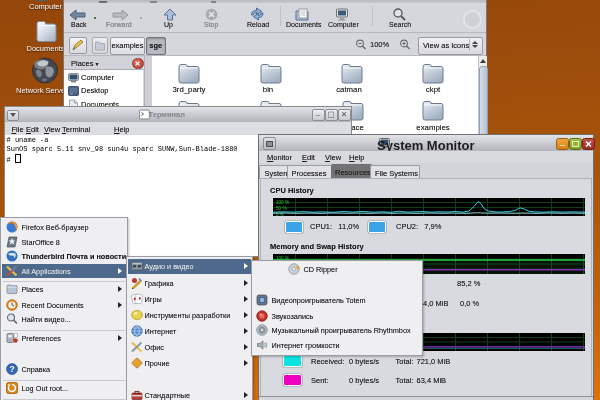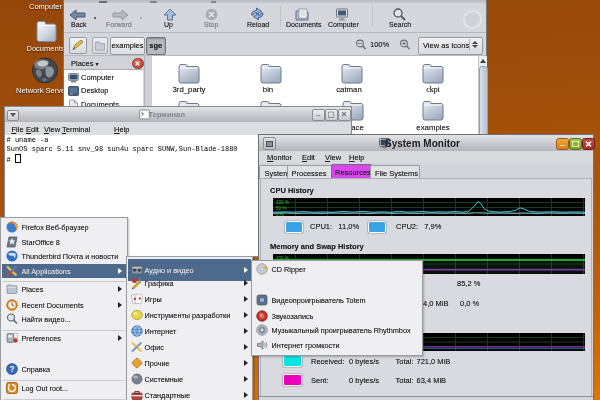--- a/index.html
+++ b/index.html
@@ -199,21 +199,21 @@
         <use href="#folder"></use>
       </svg>
  <div class="a t75 flab" style="left:174px;top:86.5px;">bin</div>
  <svg class="fold" style="left:276.5px;top:62.5px;">
         <use href="#folder"></use>
       </svg>
  <div class="a t75 flab" style="left:255px;top:86.5px;">catman</div>
  <svg class="fold" style="left:358px;top:62.5px;">
         <use href="#folder"></use>
       </svg>
- <div class="a t75 flab" style="left:339px;top:86.5px;font-family:Liberation Serif, serif;">ckpt</div>
+ <div class="a t75 flab" style="left:339px;top:86.5px;">ckpt</div>
  <svg class="fold" style="left:114px;top:99.5px;">
         <use href="#folder"></use>
       </svg>
  <svg class="fold" style="left:195.5px;top:99.5px;">
         <use href="#folder"></use>
       </svg>
  <svg class="fold" style="left:278px;top:99.5px;">
         <use href="#folder"></use>
       </svg>
  <div class="a t75 flab" style="left:259px;top:125px;">dtrace</div>
@@ -274,21 +274,21 @@
  <div class="tbar">
   <div class="tbtn" style="left:4px;width:11px;background:linear-gradient(#dfe0e4,#bbbcc3);">
           <div style="width:5px;height:4px;border:1px solid #4c4d53;margin:3px auto;background:#8e9098;"></div>
         </div>
   <svg class="a" style="left:120px;top:2.5px" width="11" height="11" viewBox="0 0 11 11">
           <rect x="0.5" y="0.5" width="10" height="8" rx="1" fill="#e6e7ea" stroke="#55565c" stroke-width="0.9"></rect>
           <rect x="1.8" y="1.8" width="7.4" height="5.4" fill="#2e4k60"></rect>
           <rect x="1.8" y="1.8" width="7.4" height="5.4" fill="#2e4a66"></rect>
           <rect x="3.5" y="9" width="4" height="1.5" fill="#85868d"></rect>
         </svg>
-  <div class="a b" style="left:126px;top:3px;font-size:10px;color:#1d1d1f;">System Monitor</div>
+  <div class="a b" style="left:118px;top:3px;font-size:13px;color:#1d1d1f;">System Monitor</div>
   <div class="a" style="left:297px;top:2.5px;width:11px;height:10px;border:1px solid #9a5a12;border-radius:2.5px;background:linear-gradient(#f0a73d,#d97f1a);">
           <div style="width:5px;height:1.5px;background:#ffe0a8;margin:6px auto 0;"></div>
         </div>
   <div class="a" style="left:310px;top:2.5px;width:11px;height:10px;border:1px solid #5a7016;border-radius:2.5px;background:linear-gradient(#a9c44b,#7e9a28);">
           <div style="width:5px;height:3.5px;border:1px solid #e7f3bb;margin:2.5px auto 0;background:#94b235;"></div>
         </div>
   <div class="a" style="left:323px;top:2.5px;width:11px;height:10px;border:1px solid #771d1a;border-radius:2.5px;background:linear-gradient(#c05045,#9c2d24);">
           <svg style="display:block" width="11" height="10" viewBox="0 0 11 10">
             <path d="M3 2.5 L8 7.5 M8 2.5 L3 7.5" stroke="#fff" stroke-width="1.5"></path>
           </svg>
@@ -300,21 +300,21 @@
  <div class="a t75" style="left:66px;top:18px;"><u>V</u>iew</div>
  <div class="a t75" style="left:90px;top:18px;"><u>H</u>elp</div>
 
  <div class="a" style="left:0;top:28px;right:0;height:15px;background:#d3d4d9;">
    <div class="a" style="left:-0.5px;top:2px;width:32.5px;height:13px;border:1px solid #9b9ca3;border-bottom:none;border-radius:2px 2px 0 0;background:#e0e1e5;">
           <div class="t75" style="margin:2.5px 0 0 5px;">System</div>
         </div>
    <div class="a" style="left:28px;top:2px;width:45px;height:13px;border:1px solid #9b9ca3;border-bottom:none;border-radius:2px 2px 0 0;background:#e0e1e5;">
           <div class="t75" style="margin:2.5px 0 0 3.5px;">Processes</div>
         </div>
-   <div class="a" style="left:71.5px;top:1px;width:39px;height:14px;border:1px solid #707178;border-bottom:none;border-radius:2px 2px 0 0;background:#d946ef;">
+   <div class="a" style="left:71.5px;top:1px;width:39px;height:14px;border:1px solid #707178;border-bottom:none;border-radius:2px 2px 0 0;background:#737373;">
           <div class="t75" style="margin:3px 0 0 3.5px;">Resources</div>
         </div>
    <div class="a" style="left:110.5px;top:2px;width:48px;height:13px;border:1px solid #9b9ca3;border-bottom:none;border-radius:2px 2px 0 0;background:#e0e1e5;">
           <div class="t75" style="margin:2.5px 0 0 4.5px;">File Systems</div>
         </div>
  </div>
 
  <div class="a" style="left:1px;top:43px;right:1px;bottom:4px;background:#d9dae0;border:1px solid #b0b1b8;"></div>
  <div class="a t75 b" style="left:11px;top:51px;">CPU History</div>
  <div class="graph" id="g1" style="left:14px;top:62.5px;width:312px;height:18px;">
@@ -420,21 +420,21 @@
         </svg>
   <div class="lab" style="left:19.5px">Firefox Веб-браузер</div>
  </div>
  <div class="mi" style="top:17.7px;height:14.5px;">
   <svg class="ic" style="left:3.5px" width="12" height="12" viewBox="0 0 12 12">
           <path d="M3 1 L11 1 L9 11 L1 11 Z" fill="#6b7888" stroke="#49525e" stroke-width="0.7"></path>
           <path d="M6 2 L7 4.5 L9.5 4.5 L7.5 6 L8.3 8.8 L6 7 L3.7 8.8 L4.5 6 L2.5 4.5 L5 4.5 Z" fill="#f2f4f6"></path>
         </svg>
   <div class="lab" style="left:19.5px">StarOffice 8</div>
  </div>
- <div class="mi" style="top:31.2px;height:14.5px;">
+ <div class="mi" style="top:31.2px;height:14.5px;font-weight:bold;">
   <svg class="ic" style="left:3.5px" width="12" height="12" viewBox="0 0 12 12">
           <circle cx="6" cy="6" r="5.5" fill="#2f6fc4"></circle>
           <path d="M2 4 Q5 2 9.5 3.5 Q10.5 6 8 8.5 Q8.5 5.5 6.5 5.8 Q4 6.2 2 4Z" fill="#cfe0f2"></path>
         </svg>
   <div class="lab" style="left:19.5px">Thunderbird Почта и новости</div>
  </div>
  <div class="mi hl" style="top:46.2px;height:14.5px;">
   <svg class="ic" style="left:3.5px" width="12" height="12" viewBox="0 0 12 12">
           <path d="M1 1.5 L10.5 10.5" stroke="#e8c24a" stroke-width="2.2"></path>
           <path d="M10.5 1.5 L1 10.5" stroke="#c24a3a" stroke-width="2"></path>
@@ -492,21 +492,21 @@
           <rect x="0.5" y="0.5" width="11" height="11" rx="2" fill="#d8861a" stroke="#9c5e0e" stroke-width="0.8"></rect>
           <path d="M6 2.5 A3.5 3.5 0 1 1 2.8 4.5" fill="none" stroke="#fff" stroke-width="1.4"></path>
           <path d="M2 2 L4.5 2.5 L2.8 4.8 Z" fill="#fff"></path>
         </svg>
   <div class="lab" style="left:19.5px">Log Out root...</div>
  </div>
  <div class="sep" style="top:181.5px"></div>
 </div>
 
 <div class="menu" id="m2" style="left:126px;top:255.5px;width:125px;height:145px;">
- <div class="mi hl" style="top:2.3px;height:22px;">
+ <div class="mi hl" style="top:2.3px;height:15px;">
   <svg class="ic" style="left:2.5px" width="12" height="12" viewBox="0 0 12 12">
           <rect x="0.5" y="2" width="11" height="8" rx="1" fill="#8a95a2" stroke="#4e5762" stroke-width="0.7"></rect>
           <circle cx="3.5" cy="6" r="1.8" fill="#3c444e"></circle>
           <circle cx="8.5" cy="6" r="1.8" fill="#3c444e"></circle>
           <rect x="1.5" y="3" width="9" height="1.5" fill="#b8c2cc"></rect>
         </svg>
   <div class="lab" style="left:16.5px">Аудио и видео</div>
   <div class="arr arrw" style="right:3.5px"></div>
  </div>
  <div class="mi" style="top:18.4px;height:15.5px;">
@@ -554,41 +554,33 @@
   <div class="lab" style="left:16.5px">Офис</div>
   <div class="arr" style="right:3.5px"></div>
  </div>
  <div class="mi" style="top:98.9px;height:15.5px;">
   <svg class="ic" style="left:2.5px" width="12" height="12" viewBox="0 0 12 12">
           <rect x="2.2" y="2.2" width="7.6" height="7.6" rx="1" fill="#e8a030" stroke="#a86a14" stroke-width="0.7" transform="rotate(45 6 6)"></rect>
         </svg>
   <div class="lab" style="left:16.5px">Прочие</div>
   <div class="arr" style="right:3.5px"></div>
  </div>
- <div class="mi" style="top:115px;height:15.5px;">
-  <svg class="ic" style="left:2.5px" width="12" height="12" viewBox="0 0 12 12">
-          <circle cx="6" cy="6" r="5" fill="#77828e" stroke="#4c5560" stroke-width="0.7"></circle>
-          <ellipse cx="4.5" cy="4" rx="2.4" ry="1.6" fill="#aeb8c2"></ellipse>
-        </svg>
-  <div class="lab" style="left:16.5px">Системные</div>
-  <div class="arr" style="right:3.5px"></div>
- </div>
  <div class="mi" style="top:131.1px;height:15.5px;">
   <svg class="ic" style="left:2.5px" width="12" height="12" viewBox="0 0 12 12">
           <rect x="1" y="4" width="10" height="6.5" rx="0.8" fill="#b84038" stroke="#7c241e" stroke-width="0.7"></rect>
           <rect x="4" y="2.5" width="4" height="2" fill="none" stroke="#7c241e" stroke-width="0.9"></rect>
           <rect x="1" y="6" width="10" height="1.4" fill="#d8d9de"></rect>
         </svg>
   <div class="lab" style="left:16.5px">Стандартные</div>
   <div class="arr" style="right:3.5px"></div>
  </div>
 </div>
 
 <div class="menu" id="m3" style="left:251px;top:259.5px;width:170px;height:94px;">
- <div class="mi" style="top:0.8px;height:15px;">
+ <div class="mi" style="top:0.8px;height:15px;margin-left:32px;">
   <svg class="ic" style="left:3px" width="12" height="12" viewBox="0 0 12 12">
           <circle cx="6" cy="6" r="5.3" fill="#c8cdd4" stroke="#8a9098" stroke-width="0.7"></circle>
           <circle cx="6" cy="6" r="1.6" fill="#eef1f4" stroke="#9aa0a8" stroke-width="0.6"></circle>
           <path d="M9.5 2.5 A5.3 5.3 0 0 1 11.3 6 L9 6 A3 3 0 0 0 8 3.8Z" fill="#e8a030"></path>
         </svg>
   <div class="lab" style="left:18.5px">CD Ripper</div>
  </div>
  <div class="mi" style="top:32.1px;height:15px;">
   <svg class="ic" style="left:3px" width="12" height="12" viewBox="0 0 12 12">
           <rect x="1" y="1" width="10" height="10" rx="2" fill="#6a7482" stroke="#444d58" stroke-width="0.7"></rect>

